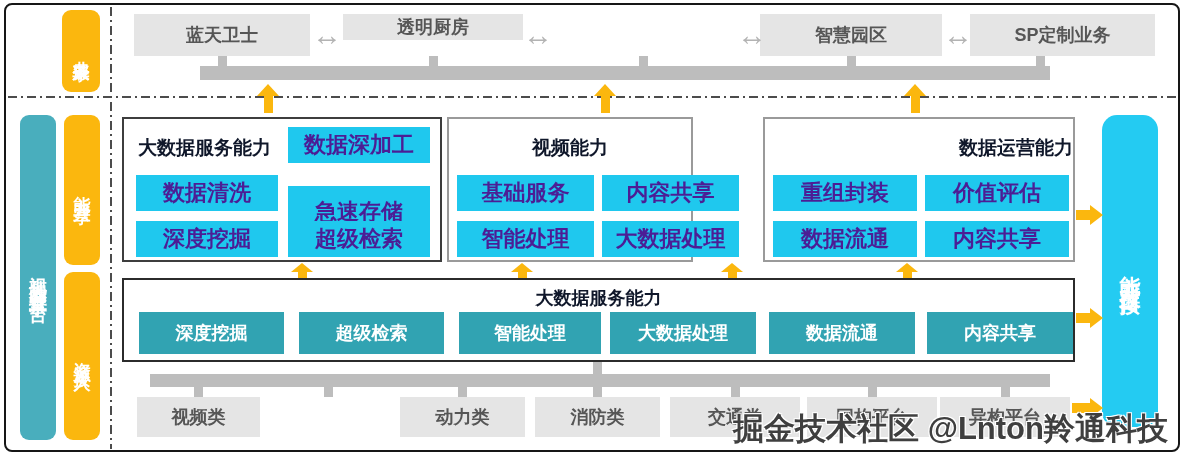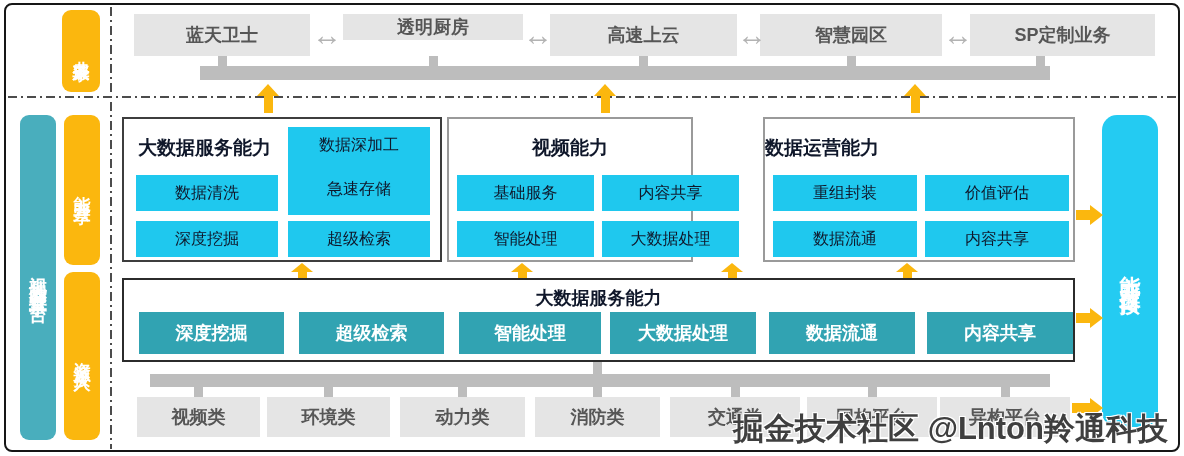--- a/index.html
+++ b/index.html
@@ -21,21 +21,21 @@
   .gbox{position:absolute;background:#e5e5e5;color:#565656;font-weight:bold;font-size:18px;
     display:flex;align-items:center;justify-content:center;}
   .bus{position:absolute;background:#bdbdbd;}
   .stub{position:absolute;background:#bdbdbd;width:9px;}
   .dblarrow{position:absolute;color:#b3b3b3;font-size:30px;font-weight:bold;line-height:1;}
   
   .group{position:absolute;background:#fff;box-sizing:border-box;}
   .g-dark{border:2px solid #3d3d3d;}
   .g-light{border:2px solid #9a9a9a;}
   .gtitle{position:absolute;color:#0f172a;font-weight:bold;font-size:19px;white-space:nowrap;}
-  .cyan-cell{position:absolute;background:#1fc8ee;color:#0f172a;font-weight:normal;font-size:16px;
+  .cyan-cell{position:absolute;background:#1fc8ee;color:#4c1d95;font-weight:bold;font-size:22px;
     display:flex;align-items:center;justify-content:center;}
   .teal-cell{position:absolute;background:#31a3b2;color:#fff;font-weight:bold;font-size:18px;
     display:flex;align-items:center;justify-content:center;}
   
   .up-arrow{position:absolute;width:22px;}
   .up-arrow .head{width:0;height:0;border-left:11px solid transparent;border-right:11px solid transparent;border-bottom:12px solid #fbb70e;}
   .up-arrow .tail{width:9px;background:#fbb70e;margin:0 auto;}
   .right-arrow{position:absolute;display:flex;align-items:center;}
   .right-arrow .tail{height:10px;background:#fbb70e;}
   .right-arrow .head{width:0;height:0;border-top:10px solid transparent;border-bottom:10px solid transparent;border-left:13px solid #fbb70e;}
@@ -52,21 +52,20 @@
 
   <div class="rail yellow" style="left:62px;top:10px;width:38px;height:82px;letter-spacing:2px;">业务展示</div>
   <div class="rail teal" style="left:20px;top:115px;width:36px;height:325px;">视频内容共享平台</div>
   <div class="rail yellow" style="left:64px;top:115px;width:36px;height:150px;">能力共享</div>
   <div class="rail yellow" style="left:64px;top:272px;width:36px;height:168px;">资源接入</div>
 
   <div class="rail cyan" style="left:1102px;top:115px;width:56px;height:312px;border-radius:15px;">能力开放接口</div>
 
   <div class="gbox" style="left:134px;top:14px;width:176px;height:42px;">蓝天卫士</div>
   <div class="gbox" style="left:343px;top:14px;width:180px;height:26px;">透明厨房</div>
-  <div class="gbox" style="left:550px;top:14px;width:187px;height:42px;">高速上云</div>
   <div class="gbox" style="left:760px;top:14px;width:182px;height:42px;">智慧园区</div>
   <div class="gbox" style="left:970px;top:14px;width:185px;height:42px;">SP定制业务</div>
 
   <span class="dblarrow" style="left:312px;top:20px;">↔</span>
   <span class="dblarrow" style="left:523px;top:20px;">↔</span>
   <span class="dblarrow" style="left:737px;top:20px;">↔</span>
   <span class="dblarrow" style="left:943px;top:20px;">↔</span>
 
   <div class="stub" style="left:218px;top:56px;height:12px;"></div>
   <div class="stub" style="left:429px;top:56px;height:12px;"></div>
@@ -85,35 +84,35 @@
     </div>
   <div class="up-arrow" style="left:904px;top:84px;">
       <div class="head"></div>
       <div class="tail" style="height:17px;"></div>
     </div>
 
   <div class="group g-dark" style="left:122px;top:117px;width:320px;height:145px;">
     <div class="gtitle" style="left:14px;top:16px;">大数据服务能力</div>
     <div class="cyan-cell" style="left:164px;top:8px;width:142px;height:36px;">数据深加工</div>
     <div class="cyan-cell" style="left:12px;top:56px;width:142px;height:36px;">数据清洗</div>
-    <div class="cyan-cell" style="left:164px;top:44px;width:142px;height:52px;text-align:right;">急速存储</div>
+    <div class="cyan-cell" style="left:164px;top:67px;width:142px;height:52px;text-align:right;">急速存储</div>
     <div class="cyan-cell" style="left:12px;top:102px;width:142px;height:36px;">深度挖掘</div>
     <div class="cyan-cell" style="left:164px;top:102px;width:142px;height:36px;">超级检索</div>
   </div>
 
   <div class="group g-light" style="left:447px;top:117px;width:246px;height:145px;">
     <div class="gtitle" style="left:0;right:0;top:16px;text-align:center;">视频能力</div>
     <div class="cyan-cell" style="left:8px;top:56px;width:137px;height:36px;">基础服务</div>
     <div class="cyan-cell" style="left:153px;top:56px;width:137px;height:36px;">内容共享</div>
     <div class="cyan-cell" style="left:8px;top:102px;width:137px;height:36px;">智能处理</div>
     <div class="cyan-cell" style="left:153px;top:102px;width:137px;height:36px;">大数据处理</div>
   </div>
 
   <div class="group g-light" style="left:763px;top:117px;width:312px;height:145px;">
-    <div class="gtitle" style="left:0;right:0;top:16px;text-align:left;">数据运营能力</div>
+    <div class="gtitle" style="left:0;right:0;top:16px;text-align:right;">数据运营能力</div>
     <div class="cyan-cell" style="left:8px;top:56px;width:144px;height:36px;">重组封装</div>
     <div class="cyan-cell" style="left:160px;top:56px;width:144px;height:36px;">价值评估</div>
     <div class="cyan-cell" style="left:8px;top:102px;width:144px;height:36px;">数据流通</div>
     <div class="cyan-cell" style="left:160px;top:102px;width:144px;height:36px;">内容共享</div>
   </div>
 
   <div class="up-arrow" style="left:291px;top:263px;">
       <div class="head" style="border-bottom-width:9px;"></div>
       <div class="tail" style="height:6px;"></div>
     </div>
@@ -144,21 +143,20 @@
   <div class="bus" style="left:150px;top:374px;width:900px;height:13px;"></div>
   <div class="stub" style="left:194px;top:387px;height:10px;"></div>
   <div class="stub" style="left:324px;top:387px;height:10px;"></div>
   <div class="stub" style="left:458px;top:387px;height:10px;"></div>
   <div class="stub" style="left:593px;top:387px;height:10px;"></div>
   <div class="stub" style="left:731px;top:387px;height:10px;"></div>
   <div class="stub" style="left:868px;top:387px;height:10px;"></div>
   <div class="stub" style="left:1001px;top:387px;height:10px;"></div>
 
   <div class="gbox" style="left:137px;top:397px;width:123px;height:40px;">视频类</div>
-  <div class="gbox" style="left:267px;top:397px;width:123px;height:40px;">环境类</div>
   <div class="gbox" style="left:400px;top:397px;width:125px;height:40px;text-align:center;">动力类</div>
   <div class="gbox" style="left:535px;top:397px;width:125px;height:40px;">消防类</div>
   <div class="gbox" style="left:670px;top:397px;width:130px;height:40px;">交通类</div>
   <div class="gbox" style="left:807px;top:397px;width:130px;height:40px;">同构平台</div>
   <div class="gbox" style="left:940px;top:397px;width:130px;height:40px;">异构平台</div>
 
   <div class="right-arrow" style="left:1076px;top:205px;">
       <div class="tail" style="width:14px;"></div>
       <div class="head"></div>
     </div>

